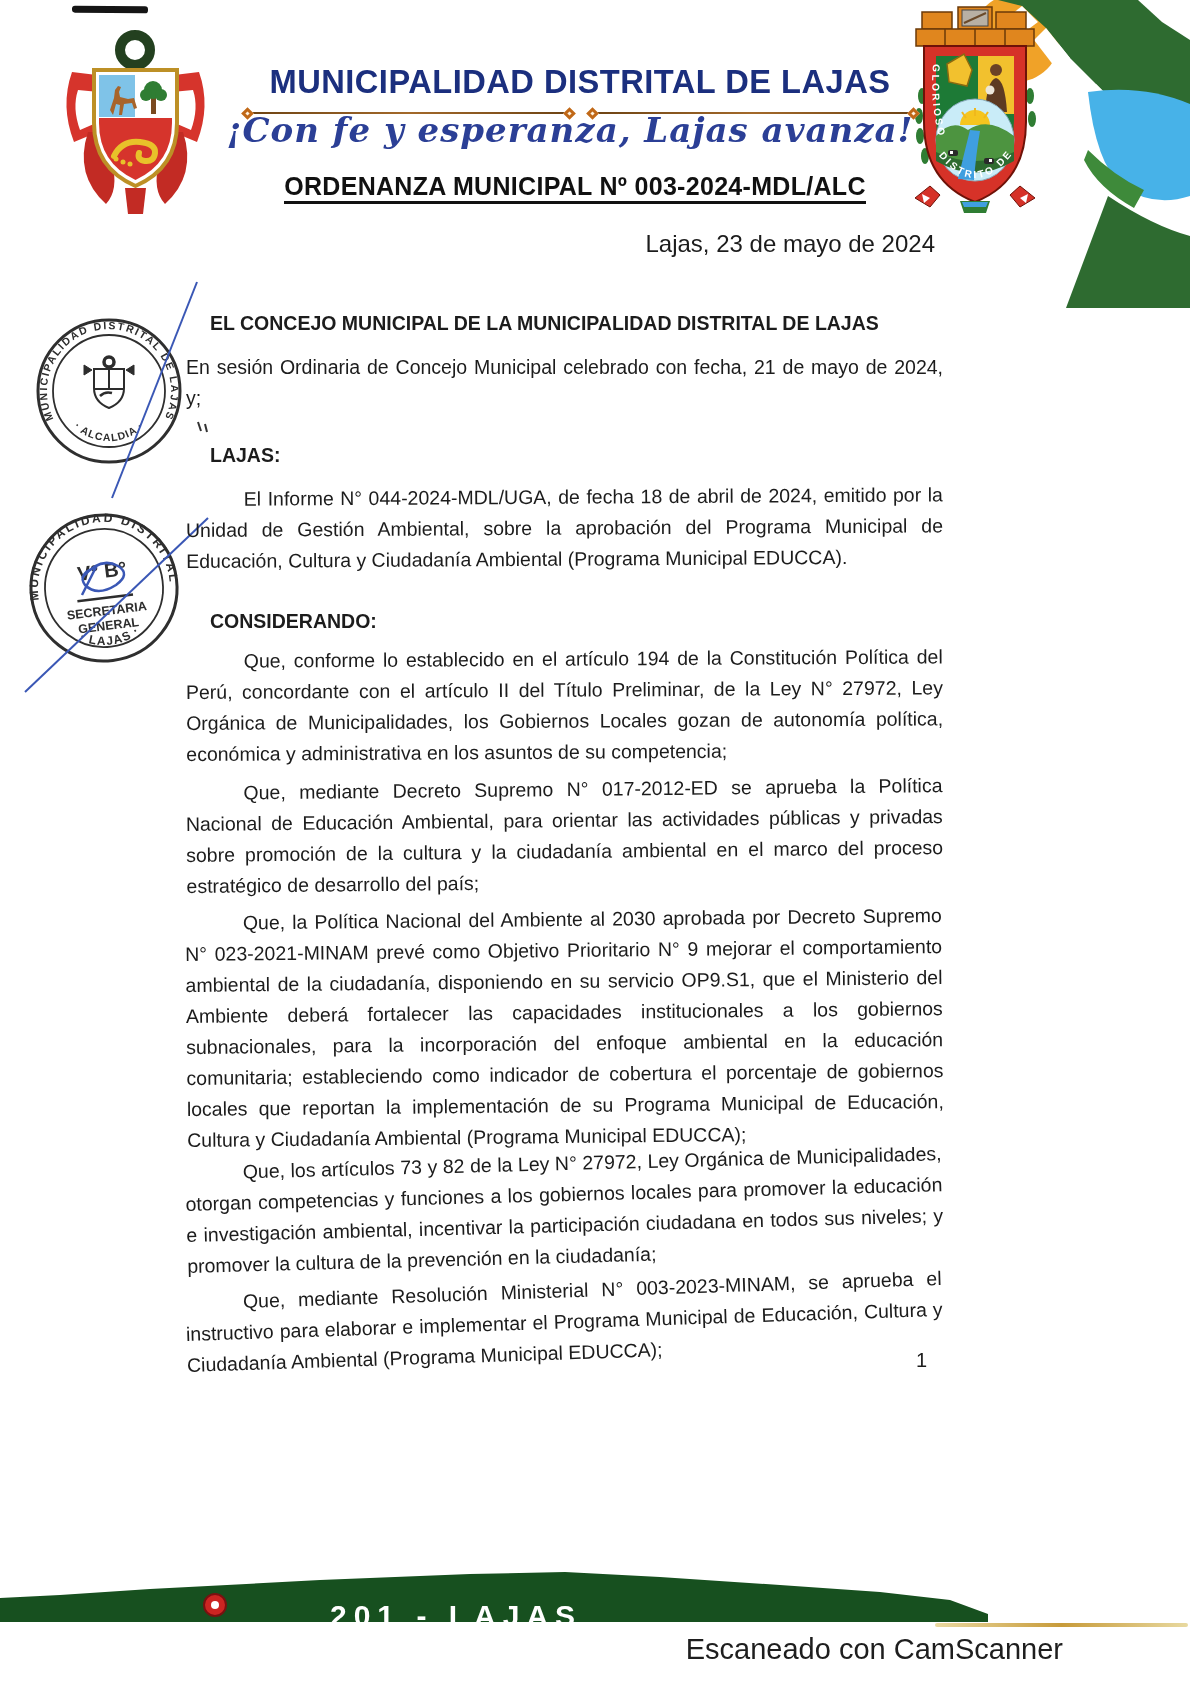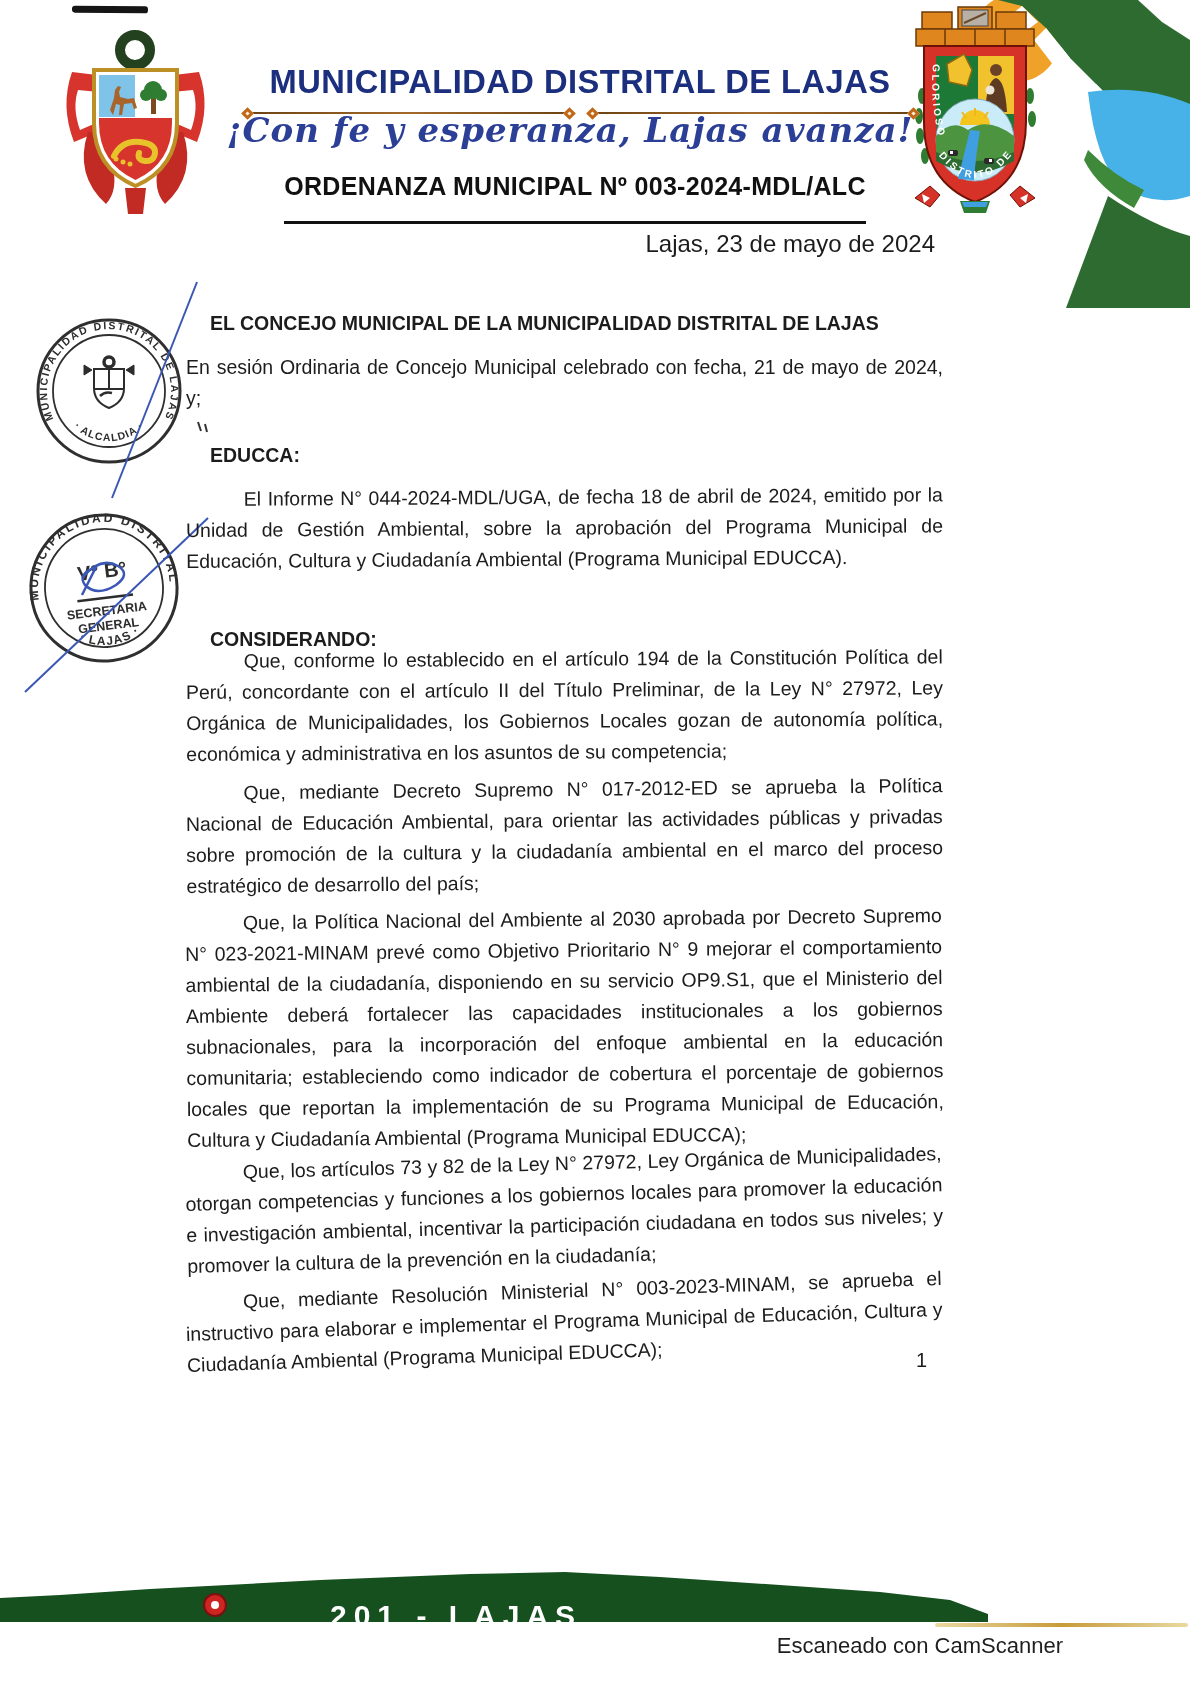--- a/index.html
+++ b/index.html
@@ -22,21 +22,21 @@
              background:linear-gradient(to right,#6e4414,#a3692a,#6e4414); }
   .dv-diamond { width:9px; height:9px; background:#fff3e0;
                 border:3px solid #c06818; transform:rotate(45deg); flex:none; }
   .dv-gap { width:14px; flex:none; }
   .slogan { left:195px; top:110px; width:750px; text-align:center;
             font-family:"DejaVu Serif", serif; font-style:italic; font-weight:bold;
             font-size:34px; color:var(--slogan-blue,#2b3f96); letter-spacing:1px; }
   .doc-title { left:190px; top:172px; width:770px; text-align:center; }
   .doc-title span { display:inline-block; font-size:25px; font-weight:bold;
                     letter-spacing:0.3px; color:#111;
-                    border-bottom:3.5px solid #111; padding-bottom:20px; }
+                    border-bottom:3.5px solid #111; padding-bottom:0; }
   .date-line { left:600px; top:230px; width:335px; text-align:right; font-size:24px; }
 
   
   .body-text { left:186px; width:757px; font-size:19.5px; line-height:31px;
                text-align:justify; color:#1c1c1c; }
   .bold { font-weight:bold;margin-left:24px; }
   .indent { text-indent:58px; }
   .tilt-a { transform:rotate(-0.35deg); transform-origin:0 50%; }
   .tilt-b { transform:rotate(-0.6deg);  transform-origin:0 50%; }
   .tilt-c { transform:rotate(-1.5deg);  transform-origin:0 50%; }
@@ -52,21 +52,21 @@
                   font-family:"Liberation Sans",sans-serif; }
   .shield-band-text { font-size:10px; font-weight:bold; letter-spacing:2.6px;
                   fill:#ffffff; font-family:"Liberation Sans",sans-serif; }
   .banner-text { font-size:30px; font-weight:bold; letter-spacing:7px; fill:#ffffff;
                   font-family:"Liberation Sans",sans-serif; }
 
   
   .gold-line { left:935px; top:1623px; width:253px; height:4px; border-radius:2px;
                background:linear-gradient(to right,#ead9a0,#c79b3a,#e8d9a0); }
   .scanner-credit { left:663px; top:1633px; width:400px; text-align:right;
-                    font-size:22px; color:#1e1e1e; }
+                    font-size:29px; color:#1e1e1e; }
 </style>
 </head>
 <body>
 
 <div class="page">
 
   <div class="abs scan-mark"></div>
 
   <svg class="abs" style="left:938px;top:0;" width="252" height="308" viewBox="0 0 252 308">
     <circle cx="78" cy="38" r="44" fill="#f0a228"></circle>
@@ -235,23 +235,23 @@
 
   <svg class="abs" style="left:0;top:270px;" width="230" height="430" viewBox="0 0 230 430">
     <line x1="197" y1="12" x2="112" y2="228" stroke="#3a57b5" stroke-width="2"></line>
     <line x1="208" y1="248" x2="25" y2="422" stroke="#3a57b5" stroke-width="2"></line>
     <path d="M82,308 q18,-22 36,-12 q13,8 -2,19 q-19,12 -31,0 q-8,-11 11,-18 l-14,28" fill="none" stroke="#3a57b5" stroke-width="2.5"></path>
     <path d="M198,152 l3,9 M205,154 l2,8" stroke="#333" stroke-width="2"></path>
   </svg>
 
   <div class="abs body-text bold" style="top:308px">EL CONCEJO MUNICIPAL DE LA MUNICIPALIDAD DISTRITAL DE LAJAS</div>
   <div class="abs body-text" style="top:352px">En sesión Ordinaria de Concejo Municipal celebrado con fecha, 21 de mayo de 2024, y;</div>
-  <div class="abs body-text bold" style="top:440px">EDUCCA:</div>
+  <div class="abs body-text bold" style="top:440px">LAJAS:</div>
   <div class="abs body-text indent tilt-a" style="top:484px">El Informe N° 044-2024-MDL/UGA, de fecha 18 de abril de 2024, emitido por la Unidad de Gestión Ambiental, sobre la aprobación del Programa Municipal de Educación, Cultura y Ciudadanía Ambiental (Programa Municipal EDUCCA).</div>
-  <div class="abs body-text bold" style="top:624px">CONSIDERANDO:</div>
+  <div class="abs body-text bold" style="top:606px">CONSIDERANDO:</div>
 
   <div class="abs body-text indent tilt-a" style="top:646px">Que, conforme lo establecido en el artículo 194 de la Constitución Política del Perú, concordante con el artículo II del Título Preliminar, de la Ley N° 27972, Ley Orgánica de Municipalidades, los Gobiernos Locales gozan de autonomía política, económica y administrativa en los asuntos de su competencia;</div>
   <div class="abs body-text indent tilt-b" style="top:778px">Que, mediante Decreto Supremo N° 017-2012-ED se aprueba la Política Nacional de Educación Ambiental, para orientar las actividades públicas y privadas sobre promoción de la cultura y la ciudadanía ambiental en el marco del proceso estratégico de desarrollo del país;</div>
   <div class="abs body-text indent tilt-b" style="top:908px">Que, la Política Nacional del Ambiente al 2030 aprobada por Decreto Supremo N° 023-2021-MINAM prevé como Objetivo Prioritario N° 9 mejorar el comportamiento ambiental de la ciudadanía, disponiendo en su servicio OP9.S1, que el Ministerio del Ambiente deberá fortalecer las capacidades institucionales a los gobiernos subnacionales, para la incorporación del enfoque ambiental en la educación comunitaria; estableciendo como indicador de cobertura el porcentaje de gobiernos locales que reportan la implementación de su Programa Municipal de Educación, Cultura y Ciudadanía Ambiental (Programa Municipal EDUCCA);</div>
   <div class="abs body-text indent tilt-c" style="top:1158px">Que, los artículos 73 y 82 de la Ley N° 27972, Ley Orgánica de Municipalidades, otorgan competencias y funciones a los gobiernos locales para promover la educación e investigación ambiental, incentivar la participación ciudadana en todos sus niveles; y promover la cultura de la prevención en la ciudadanía;</div>
   <div class="abs body-text indent tilt-d" style="top:1288px">Que, mediante Resolución Ministerial N° 003-2023-MINAM, se aprueba el instructivo para elaborar e implementar el Programa Municipal de Educación, Cultura y Ciudadanía Ambiental (Programa Municipal EDUCCA);</div>
 
   <div class="abs page-number">1</div>
 
   <svg class="abs" style="left:0;top:1568px;" width="988" height="54" viewBox="0 0 988 54">

